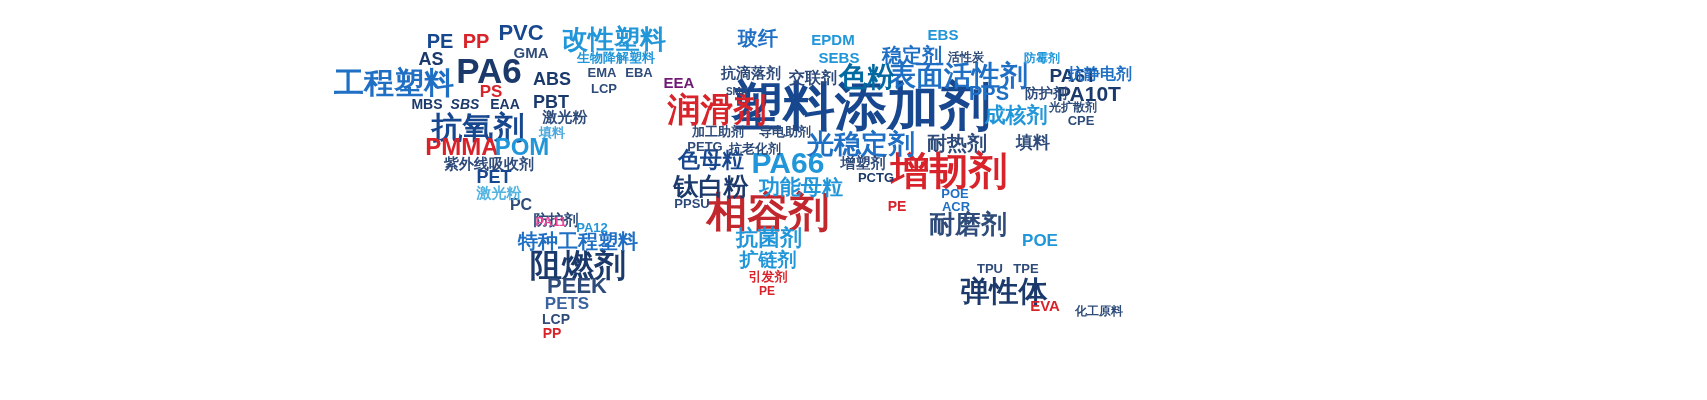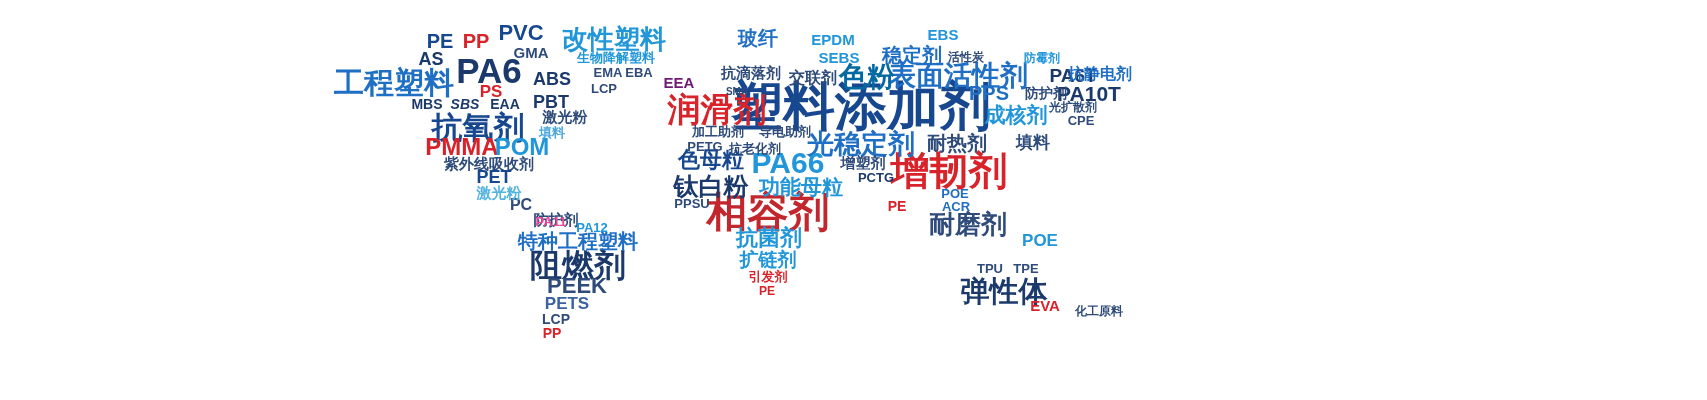--- a/index.html
+++ b/index.html
@@ -77,21 +77,21 @@
     <span class="w lat" style="left: 521px; top: 205px; font-size: 16px; color: rgb(46, 75, 122);">PC</span>
     <span class="w cjk" style="left: 565px; top: 117px; font-size: 15px; color: rgb(46, 75, 122);">激光粉</span>
     <span class="w cjk" style="left: 499px; top: 193px; font-size: 15px; color: rgb(85, 179, 224);">激光粉</span>
     <span class="w cjk" style="left: 556px; top: 220px; font-size: 15px; color: rgb(46, 75, 122);">防护剂</span>
     <span class="w cjk" style="left: 1046px; top: 93px; font-size: 14px; color: rgb(46, 75, 122);">防护剂</span>
     <span class="w cjk" style="left: 863px; top: 163px; font-size: 15px; color: rgb(46, 75, 122);">增塑剂</span>
     <span class="w lat" style="left: 427px; top: 104px; font-size: 14px; color: rgb(27, 58, 107);">MBS</span>
     <span class="w lat" style="left: 465px; top: 104px; font-size: 14px; color: rgb(27, 58, 107); font-style: italic;">SBS</span>
     <span class="w lat" style="left: 505px; top: 104px; font-size: 14px; color: rgb(27, 58, 107);">EAA</span>
     <span class="w cjk" style="left: 616px; top: 57px; font-size: 13px; color: rgb(33, 150, 217);">生物降解塑料</span>
-    <span class="w lat" style="left: 602px; top: 72px; font-size: 13px; color: rgb(46, 75, 122); margin-left: 6px;">EMA</span>
+    <span class="w lat" style="left: 602px; top: 72px; font-size: 13px; color: rgb(46, 75, 122);">EMA</span>
     <span class="w lat" style="left: 639px; top: 72px; font-size: 13px; color: rgb(46, 75, 122);">EBA</span>
     <span class="w lat" style="left: 604px; top: 88px; font-size: 13px; color: rgb(46, 75, 122);">LCP</span>
     <span class="w lat" style="left: 737px; top: 92px; font-size: 10px; color: rgb(46, 75, 122);">SMA</span>
     <span class="w cjk" style="left: 718px; top: 131px; font-size: 13px; color: rgb(46, 75, 122);">加工助剂</span>
     <span class="w cjk" style="left: 785px; top: 131px; font-size: 13px; color: rgb(46, 75, 122);">导电助剂</span>
     <span class="w cjk" style="left: 755px; top: 148px; font-size: 13px; color: rgb(46, 75, 122);">抗老化剂</span>
     <span class="w lat" style="left: 705px; top: 146px; font-size: 13px; color: rgb(46, 75, 122);">PETG</span>
     <span class="w cjk" style="left: 552px; top: 132px; font-size: 13px; color: rgb(74, 168, 221);">填料</span>
     <span class="w cjk" style="left: 966px; top: 57px; font-size: 12px; color: rgb(46, 75, 122);">活性炭</span>
     <span class="w cjk" style="left: 1042px; top: 58px; font-size: 12px; color: rgb(33, 150, 217);">防霉剂</span>

